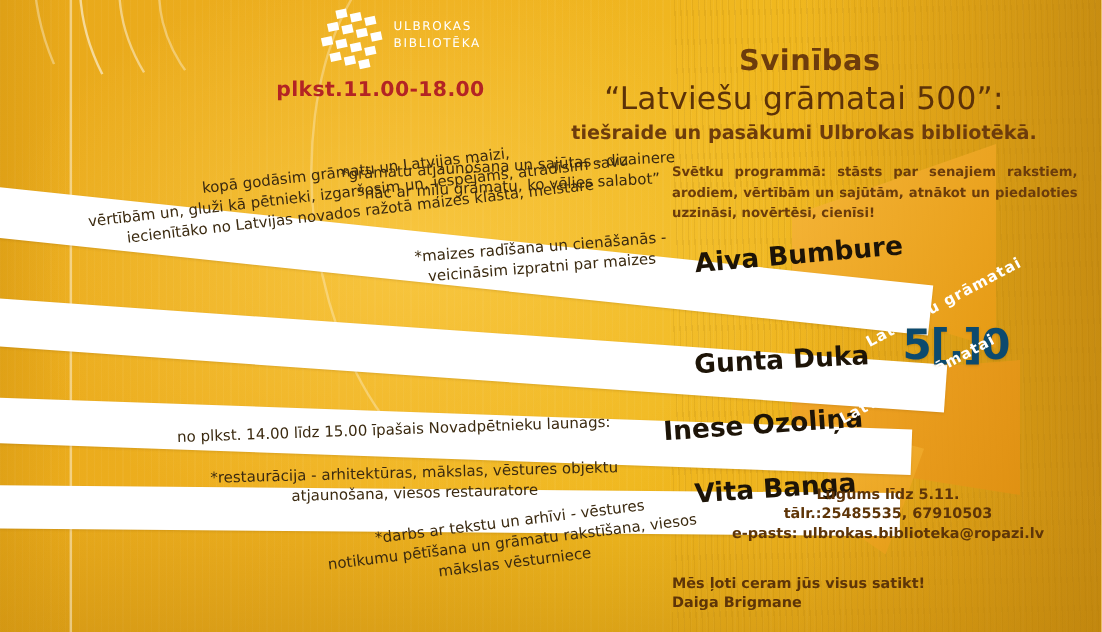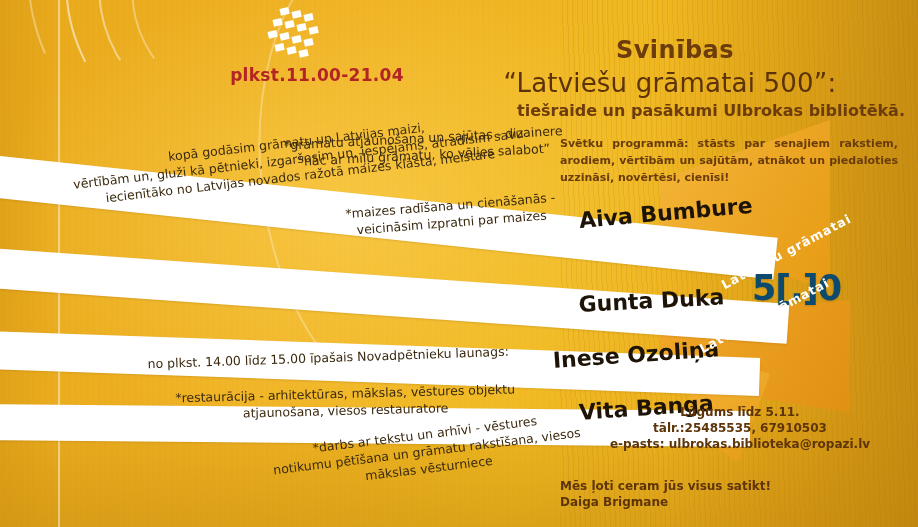--- a/index.html
+++ b/index.html
@@ -175,21 +175,21 @@
     color: #5c3208;
     font-size: 26px;
     font-weight: normal;
     letter-spacing: .2px;
     font-family: "DejaVu Sans", sans-serif;
   }
   .head-3 {
     position: absolute;
     left: 435px; top: 101px;
     width: 470px;
-    text-align: right;
+    text-align: center;
     color: #6d3c0c;
     font-size: 16px;
     font-weight: bold;
     font-family: "DejaVu Sans", sans-serif;
   }
   .program {
     position: absolute;
     left: 560px; top: 135px;
     width: 338px;
     color: #6b3c0b;
@@ -327,24 +327,28 @@
         <rect x="49" y="21" width="9" height="7" transform="rotate(-12 53 24)"></rect>
         <rect x="8" y="25" width="9" height="7" transform="rotate(-12 12 28)"></rect>
         <rect x="20" y="27" width="9" height="7" transform="rotate(-12 24 30)"></rect>
         <rect x="32" y="30" width="9" height="7" transform="rotate(-12 36 33)"></rect>
         <rect x="44" y="33" width="9" height="7" transform="rotate(-12 48 36)"></rect>
         <rect x="15" y="38" width="9" height="7" transform="rotate(-12 19 41)"></rect>
         <rect x="27" y="41" width="9" height="7" transform="rotate(-12 31 44)"></rect>
         <rect x="39" y="44" width="9" height="7" transform="rotate(-12 43 47)"></rect>
       </g>
     </svg>
+    <div class="logo-text">
+      <div>ULBROKAS</div>
+      <div>BIBLIOTĒKA</div>
+    </div>
   </div>
 
   <div class="date-block">
-    <div>plkst.11.00-21.04</div>
+    <div>plkst.11.00-18.00</div>
   </div>
 
   <div class="head-1">Svinības</div>
   <div class="head-2">“Latviešu grāmatai 500”:</div>
   <div class="head-3">tiešraide un pasākumi Ulbrokas bibliotēkā.</div>
   <div class="program">Svētku programmā: stāsts par senajiem rakstiem, arodiem, vērtībām un sajūtām, atnākot un piedaloties uzzināsi, novērtēsi, cienīsi!</div>
 
   <div class="desc d1">*grāmatu atjaunošana un sajūtas - dizainere
 “nāc ar mīļu grāmatu, ko vēlies salabot”</div>
   <div class="desc d2">kopā godāsim grāmatu un Latvijas maizi,

